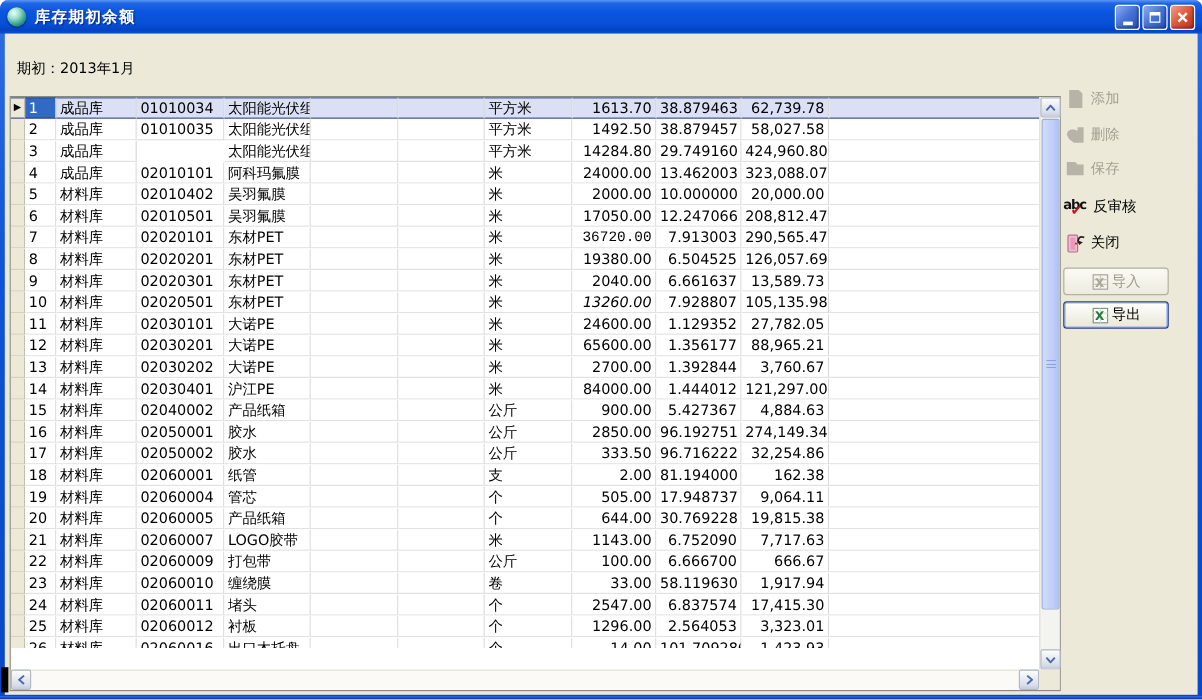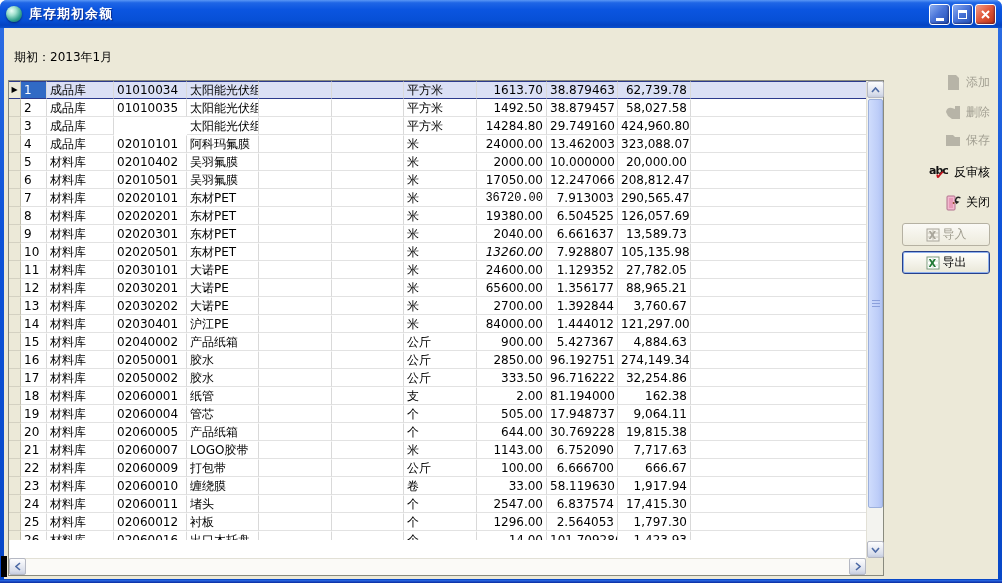--- a/index.html
+++ b/index.html
@@ -62,21 +62,21 @@
         display:flex;align-items:center;justify-content:center;}
   .vscroll .up{top:0;left:0;} .vscroll .down{bottom:0;left:0;}
   .hscroll .left{left:0;top:-1px;} .hscroll .right{right:0;top:-1px;}
   .vthumb{position:absolute;left:1px;top:18px;width:15px;height:409px;border-radius:2px;
         border:1px solid #9cb0dc;background:linear-gradient(90deg,#cfdcfc,#bdcdf8 70%,#b0c2f2);box-sizing:border-box;}
   .grip{position:absolute;left:3px;top:50%;width:8px;height:8px;margin-top:-4px;
         background:repeating-linear-gradient(180deg,#8ba0dc 0 1px,transparent 1px 3px);}
   .scroll-corner{position:absolute;right:0;bottom:0;width:17px;height:17px;background:#ece9d8;}
   
   .side-panel{position:absolute;top:44px;right:8px;width:104px;display:flex;
-              flex-direction:column;align-items:flex-end;}
+              flex-direction:column;align-items:flex-start;}
   .tool{display:flex;align-items:center;gap:3px;height:20px;}
   .tool .tlabel{font-size:12px;color:#000;}
   .tool.disabled .tlabel{color:#a3a093;}
   .ticon{width:20px;height:20px;flex:none;display:flex;align-items:center;justify-content:center;}
   .abc-wrap{position:relative;width:22px;height:18px;flex:none;}
   .abc-txt{position:absolute;left:0;top:1px;font-size:11px;font-weight:bold;color:#111;letter-spacing:-1px;}
   .abc-check{position:absolute;left:6px;top:5px;font-size:12px;font-weight:bold;color:#c3121c;}
   .btn{width:88px;height:23px;border-radius:3px;display:flex;align-items:center;
        justify-content:center;gap:3px;font-size:12px;box-sizing:border-box;}
   .btn.disabled{border:1px solid #b5b1a2;background:linear-gradient(#fbfaf6,#edebdd);color:#9e9b8d;}
@@ -455,21 +455,21 @@
               <div class="cell gutter"></div>
               <div class="cell" style="width: 26px;">25</div>
               <div class="cell" style="width: 67px;">材料库</div>
               <div class="cell" style="width: 73px;">02060012</div>
               <div class="cell" style="width: 72px;">衬板</div>
               <div class="cell" style="width: 73px;"></div>
               <div class="cell" style="width: 72px;"></div>
               <div class="cell" style="width: 73px;">个</div>
               <div class="cell num" style="width: 70px;">1296.00</div>
               <div class="cell num" style="width: 71px;">2.564053</div>
-              <div class="cell num" style="width: 73px;">1,797.30</div>
+              <div class="cell num" style="width: 73px;">3,323.01</div>
               <div class="cell filler"></div>
             </div>
             <div class="grow">
               <div class="cell gutter"></div>
               <div class="cell" style="width: 26px;">26</div>
               <div class="cell" style="width: 67px;">材料库</div>
               <div class="cell" style="width: 73px;">02060016</div>
               <div class="cell" style="width: 72px;">出口木托盘</div>
               <div class="cell" style="width: 73px;"></div>
               <div class="cell" style="width: 72px;"></div>

